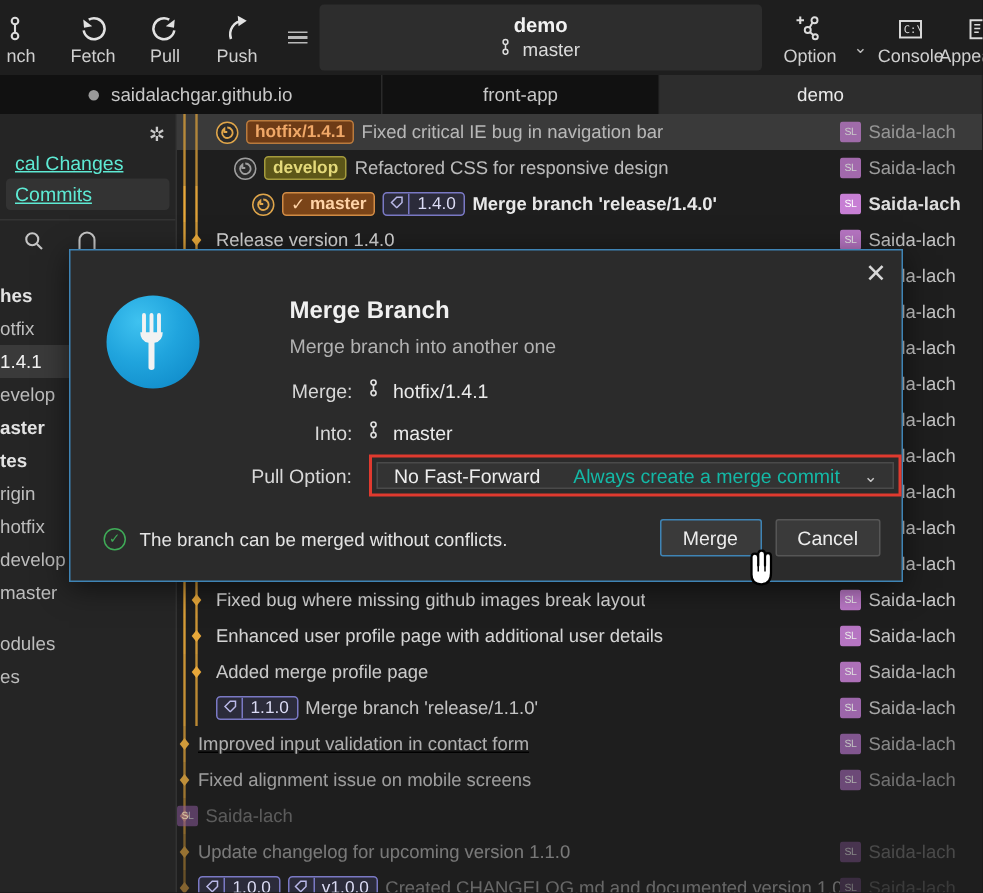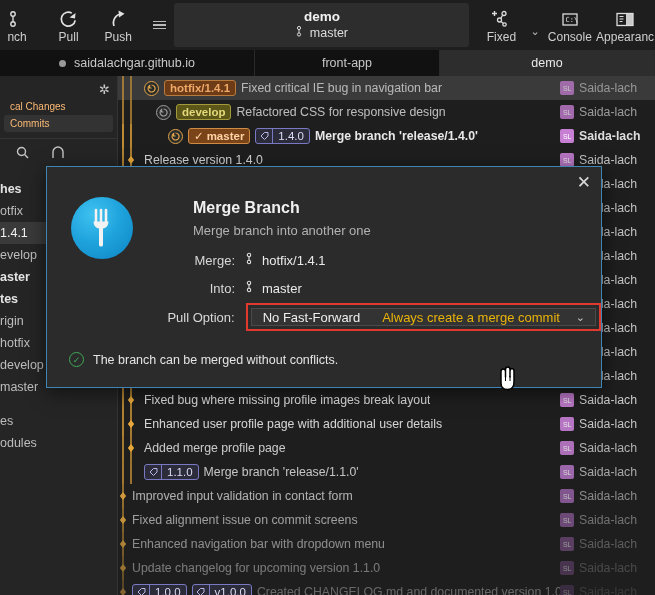--- a/index.html
+++ b/index.html
@@ -48,22 +48,22 @@
   .tab-dot { width: 7px; height: 7px; border-radius: 50%; background: #9a9a9a; flex: none; }
 
   
   .sidebar {
     position: absolute; left: 0; top: 76px; width: 118px; height: 519px;
     background: #252525; border-right: 1px solid #333;
   }
   .sb-gear { position: absolute; right: 7px; top: 6px; color: #c9c9c9; font-size: 13px; }
   .sb-tabs { padding-top: 22px; }
   .sb-tab {
-    color: #fdba74; font-size: 10px; padding: 3px 0 3px 10px;
-    white-space: nowrap; overflow: hidden;
+    color: #5eead4; font-size: 13px; padding: 3px 0 3px 10px;
+    white-space: nowrap; overflow: hidden; text-decoration: underline;
   }
   .sb-tab.active { background: #333333; border-radius: 3px; margin: 0 4px; padding-left: 6px; }
   .sb-search {
     display: flex; align-items: center; gap: 22px; height: 30px;
     padding-left: 16px; border-top: 1px solid #343434; margin-top: 6px;
   }
   .sb-search span { color: #c5c5c5; font-size: 13px; }
   .sb-tree { padding-top: 10px; }
   .sb-node {
     color: #bdbdbd; font-size: 12.5px; height: 22px; line-height: 22px;
@@ -137,21 +137,21 @@
 
   .sel-wrap {
     position: relative; width: 356px; height: 28px; border: 2px solid #e03a2f;
     display: flex; align-items: center;
   }
   .sel-box {
     position: absolute; left: 3px; top: 3px; right: 3px; bottom: 3px;
     background: #333333; border: 1px solid #4a4a4a; display: flex; align-items: center;
   }
   .sel-a { color: #ededed; font-size: 13px; padding-left: 11px; }
-  .sel-b { color: #eab308; font-size: 13px; padding-left: 22px; flex: 1; }
+  .sel-b { color: #14b8a6; font-size: 13px; padding-left: 22px; flex: 1; }
   .sel-chev { color: #c8c8c8; font-size: 11px; padding-right: 10px; }
 
   .conf { position: absolute; left: 22px; bottom: 20px; display: flex; align-items: center; gap: 9px; }
   .check-circle {
     width: 15px; height: 15px; border-radius: 50%; border: 1.4px solid #3faa57;
     display: flex; align-items: center; justify-content: center;
     color: #3faa57; font-size: 9px; font-weight: bold;
   }
   .conf-txt { color: #e4e4e4; font-size: 12.5px; }
   .dlg-btns { position: absolute; right: 14px; bottom: 16px; display: flex; gap: 9px; }
@@ -175,20 +175,29 @@
       <span class="tb-ico">
         <svg width="20" height="20" viewBox="0 0 20 20">
             <circle cx="6" cy="5" r="2.2" fill="none" stroke="#dcdcdc" stroke-width="1.4"></circle>
             <circle cx="6" cy="15" r="2.2" fill="none" stroke="#dcdcdc" stroke-width="1.4"></circle>
             <path d="M6 7.2 V12.8" stroke="#dcdcdc" stroke-width="1.4" fill="none"></path>
           </svg>
       </span>
       <span class="tb-lbl">nch</span>
     </div>
 
+    <div class="tb-btn" style="width:56px">
+      <span class="tb-ico">
+        <svg width="22" height="20" viewBox="0 0 22 20">
+            <path d="M17 12 A7 7 0 1 0 10.5 16.5" fill="none" stroke="#e2e2e2" stroke-width="1.7" transform="rotate(150 11 10)"></path>
+            <path d="M4.5 4 L5 9.5 L10.5 8.5 Z" fill="#e2e2e2"></path>
+          </svg>
+      </span>
+      <span class="tb-lbl">Fetch</span>
+    </div>
 
     <div class="tb-btn" style="width:52px">
       <span class="tb-ico">
         <svg width="22" height="20" viewBox="0 0 22 20">
             <path d="M5 12 A7 7 0 1 1 11.5 16.5" fill="none" stroke="#e2e2e2" stroke-width="1.7" transform="rotate(210 11 10)"></path>
             <path d="M17.5 4 L17 9.5 L11.5 8.5 Z" fill="#e2e2e2"></path>
           </svg>
       </span>
       <span class="tb-lbl">Pull</span>
     </div>
@@ -226,21 +235,21 @@
     <div class="tb-btn" style="width:46px">
       <span class="tb-ico">
         <svg width="24" height="20" viewBox="0 0 24 20">
             <circle cx="15" cy="4.5" r="2" fill="none" stroke="#dcdcdc" stroke-width="1.3"></circle>
             <circle cx="10.5" cy="11" r="2" fill="none" stroke="#dcdcdc" stroke-width="1.3"></circle>
             <circle cx="15.5" cy="15.5" r="1.7" fill="none" stroke="#dcdcdc" stroke-width="1.3"></circle>
             <path d="M13.6 6.2 L11.8 9.4 M11.9 12.4 L14.2 14.3" stroke="#dcdcdc" stroke-width="1.3"></path>
             <path d="M3 4.5 H8 M5.5 2 V7" stroke="#dcdcdc" stroke-width="1.4"></path>
           </svg>
       </span>
-      <span class="tb-lbl">Fixed</span>
+      <span class="tb-lbl">Option</span>
     </div>
     <span class="tb-chev">⌄</span>
 
     <div class="tb-btn" style="width:54px">
       <span class="tb-ico">
         <svg width="20" height="18" viewBox="0 0 20 18">
             <rect x="3" y="3" width="14" height="11" fill="none" stroke="#dcdcdc" stroke-width="1.3"></rect>
             <text x="5.5" y="11" font-size="7" fill="#dcdcdc" font-family="monospace">C:\</text>
           </svg>
       </span>
@@ -297,22 +306,22 @@
         <div class="sb-node">otfix</div>
         <div class="sb-node sel">1.4.1</div>
         <div class="sb-node">evelop</div>
         <div class="sb-node bold">aster</div>
         <div class="sb-node bold">tes</div>
         <div class="sb-node">rigin</div>
         <div class="sb-node">hotfix</div>
         <div class="sb-node">develop</div>
         <div class="sb-node">master</div>
         <div class="sb-gap"></div>
+        <div class="sb-node">odules</div>
         <div class="sb-node">es</div>
-        <div class="sb-node">odules</div>
       </div>
   </div>
 
   <div class="commits" id="commitlist">
       <div class="row sel">
         <svg class="graph" viewBox="0 0 40 24">
           <path d="M5 0 V24" stroke="#e8a83a" stroke-width="1.6" fill="none" opacity="0.72"></path>
           <path d="M13 0 V24" stroke="#e8a83a" stroke-width="1.6" fill="none" opacity="0.6839999999999999"></path>
         </svg>
         <div class="msgwrap" style="padding-left: 26px;">
@@ -516,21 +525,21 @@
           <span class="aname" style="color: rgba(222, 222, 222, 0.95);">Saida-lach</span>
         </div>
       </div>
       <div class="row">
         <svg class="graph" viewBox="0 0 40 24">
           <path d="M5 0 V24" stroke="#e8a83a" stroke-width="1.6" fill="none" opacity="0.92"></path>
           <path d="M13 0 V24" stroke="#e8a83a" stroke-width="1.6" fill="none" opacity="0.874"></path>
           <path d="M13 8 l3.2 4 l-3.2 4 l-3.2 -4 Z" fill="#e8a83a"></path>
         </svg>
         <div class="msgwrap" style="padding-left: 26px;">
-          <span class="msg" style="color: rgba(232, 232, 232, 0.92);">Fixed bug where missing profile images break layout</span>
+          <span class="msg" style="color: rgba(232, 232, 232, 0.92);">Fixed bug where missing github images break layout</span>
         </div>
         <div class="author" style="opacity: 0.92;">
           <span class="avatar" style="background: rgb(199, 127, 212);">SL</span>
           <span class="aname" style="color: rgba(222, 222, 222, 0.97);">Saida-lach</span>
         </div>
       </div>
       <div class="row">
         <svg class="graph" viewBox="0 0 40 24">
           <path d="M5 0 V24" stroke="#e8a83a" stroke-width="1.6" fill="none" opacity="0.9"></path>
           <path d="M13 0 V24" stroke="#e8a83a" stroke-width="1.6" fill="none" opacity="0.855"></path>
@@ -575,49 +584,46 @@
         <div class="author" style="opacity: 0.82;">
           <span class="avatar" style="background: rgb(184, 118, 201);">SL</span>
           <span class="aname" style="color: rgba(222, 222, 222, 0.87);">Saida-lach</span>
         </div>
       </div>
       <div class="row">
         <svg class="graph" viewBox="0 0 40 24">
           <path d="M5 0 V24" stroke="#e8a83a" stroke-width="1.6" fill="none" opacity="0.72"></path>
           <path d="M5 8 l3.2 4 l-3.2 4 l-3.2 -4 Z" fill="#d09a3a"></path>
         </svg>
-        <div class="msgwrap" style="padding-left: 14px;">
+        <div class="msgwrap" style="padding-left: 14px; text-decoration: underline;">
           <span class="msg" style="color: rgba(232, 232, 232, 0.72);">Improved input validation in contact form</span>
         </div>
         <div class="author" style="opacity: 0.72;">
           <span class="avatar" style="background: rgb(168, 108, 187);">SL</span>
           <span class="aname" style="color: rgba(222, 222, 222, 0.77);">Saida-lach</span>
         </div>
       </div>
       <div class="row">
         <svg class="graph" viewBox="0 0 40 24">
           <path d="M5 0 V24" stroke="#e8a83a" stroke-width="1.6" fill="none" opacity="0.63"></path>
           <path d="M5 8 l3.2 4 l-3.2 4 l-3.2 -4 Z" fill="#c0903a"></path>
         </svg>
         <div class="msgwrap" style="padding-left: 14px;">
-          <span class="msg" style="color: rgba(232, 232, 232, 0.63);">Fixed alignment issue on commit screens</span>
+          <span class="msg" style="color: rgba(232, 232, 232, 0.63);">Fixed alignment issue on mobile screens</span>
         </div>
         <div class="author" style="opacity: 0.63;">
           <span class="avatar" style="background: rgb(154, 99, 172);">SL</span>
           <span class="aname" style="color: rgba(222, 222, 222, 0.68);">Saida-lach</span>
         </div>
       </div>
       <div class="row">
         <svg class="graph" viewBox="0 0 40 24">
           <path d="M5 0 V24" stroke="#e8a83a" stroke-width="1.6" fill="none" opacity="0.54"></path>
           <path d="M5 8 l3.2 4 l-3.2 4 l-3.2 -4 Z" fill="#ab8136"></path>
         </svg>
-        <div class="msgwrap" style="padding-left: 14px;">
-          <span class="msg" style="color: rgba(232, 232, 232, 0.54);">Enhanced navigation bar with dropdown menu</span>
-        </div>
         <div class="author" style="opacity: 0.54;">
           <span class="avatar" style="background: rgb(139, 89, 156);">SL</span>
           <span class="aname" style="color: rgba(222, 222, 222, 0.59);">Saida-lach</span>
         </div>
       </div>
       <div class="row">
         <svg class="graph" viewBox="0 0 40 24">
           <path d="M5 0 V24" stroke="#e8a83a" stroke-width="1.6" fill="none" opacity="0.45"></path>
           <path d="M5 8 l3.2 4 l-3.2 4 l-3.2 -4 Z" fill="#977232"></path>
         </svg>
@@ -706,20 +712,24 @@
           <span class="sel-chev">⌄</span>
         </div>
       </div>
     </div>
 
     <div class="conf">
       <span class="check-circle">✓</span>
       <span class="conf-txt">The branch can be merged without conflicts.</span>
     </div>
 
+    <div class="dlg-btns">
+      <div class="btn primary">Merge</div>
+      <div class="btn">Cancel</div>
+    </div>
   </div>
 
   <div class="cursor">
     <svg width="26" height="32" viewBox="0 0 26 32">
       <path d="M7 21 V9.5 Q7 7 9.3 7 Q11.5 7 11.5 9.5 V15 V7.5 Q11.5 5 13.8 5 Q16 5 16 7.5 V15 V9 Q16 6.8 18 6.8 Q20 6.8 20 9 V20 Q20 27.5 13.5 27.5 Q7 27.5 7 21 Z" fill="#ffffff" stroke="#000000" stroke-width="1.5" stroke-linejoin="round"></path>
       <path d="M11.5 14 V19 M16 14 V19" stroke="#000000" stroke-width="1"></path>
     </svg>
   </div>
 </div>
 

